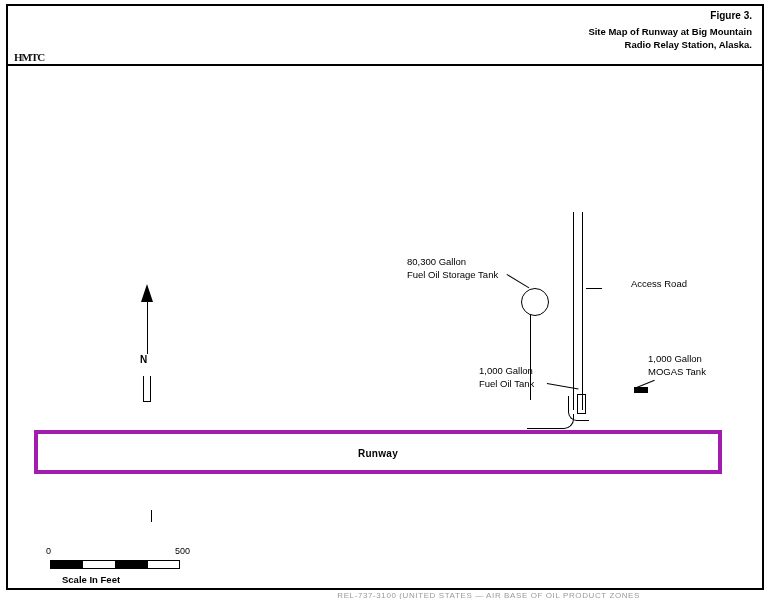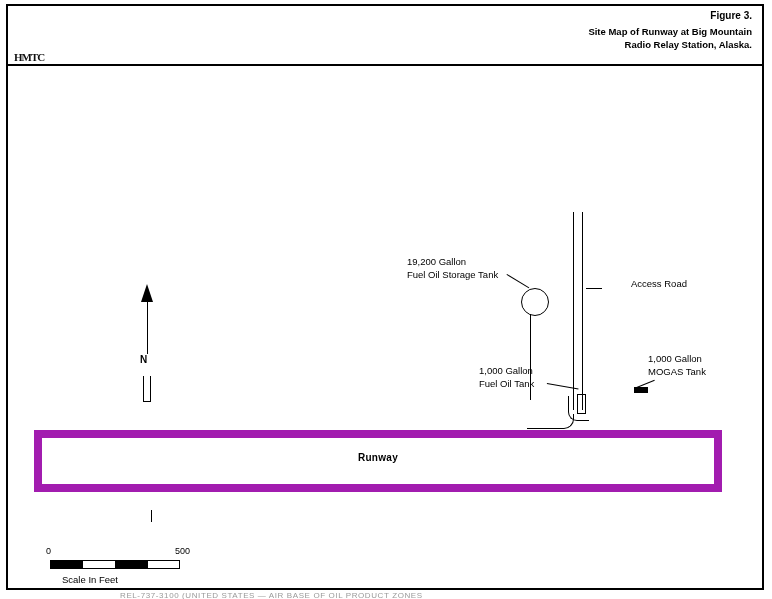--- a/index.html
+++ b/index.html
@@ -86,22 +86,22 @@
     width: 754px;
     height: 522px;
   }
 
   
   .runway {
     position: absolute;
     left: 26px;
     top: 364px;
     width: 688px;
-    height: 62px;
-    border: 8px solid #a21caf;
+    height: 44px;
+    border: 4px solid #a21caf;
     box-sizing: border-box;
     background: #fff;
   }
   .runway-label {
     position: absolute;
     left: 0;
     top: 14px;
     width: 100%;
     text-align: center;
     font-size: 10px;
@@ -286,33 +286,33 @@
     left: 118px;
     top: 0px;
     font-size: 9px;
     padding-left: 13px;
   }
   .scale-caption {
     position: absolute;
     left: 18px;
     top: 28px;
     font-size: 9.5px;
-    font-weight: normal;
+    font-weight: bold;
   }
 
   
   .footer-ghost {
     position: absolute;
     left: 120px;
     top: 591px;
     width: 520px;
     font-size: 8px;
     color: #9a9a9a;
     letter-spacing: 0.6px;
-    text-align: left;
+    text-align: right;
     overflow: hidden;
     white-space: nowrap;
   }
 </style>
 </head>
 <body>
 
 <div id="page">
 
   <div class="outer-frame"></div>
@@ -342,21 +342,21 @@
     <div class="tank-circle"></div>
     <div class="tank-pipe"></div>
 
     <div class="mogas-tank"></div>
 
     <div class="leader" style="left:499px; top:208px; width:26px; transform: rotate(31deg);"></div>
     <div class="leader" style="left:578px; top:222px; width:16px;"></div>
     <div class="leader" style="left:539px; top:317px; width:32px; transform: rotate(10deg);"></div>
     <div class="leader" style="left:626px; top:322px; width:22px; transform: rotate(-22deg);"></div>
 
-    <div class="map-label lbl-storage">19,200 Gallon
+    <div class="map-label lbl-storage">80,300 Gallon
 Fuel Oil Storage Tank</div>
     <div class="map-label lbl-access">Access Road</div>
     <div class="map-label lbl-fueloil">1,000 Gallon
 Fuel Oil Tank</div>
     <div class="map-label lbl-mogas">1,000 Gallon
 MOGAS Tank</div>
 
     <div class="runway">
       <div class="runway-label">Runway</div>
     </div>

